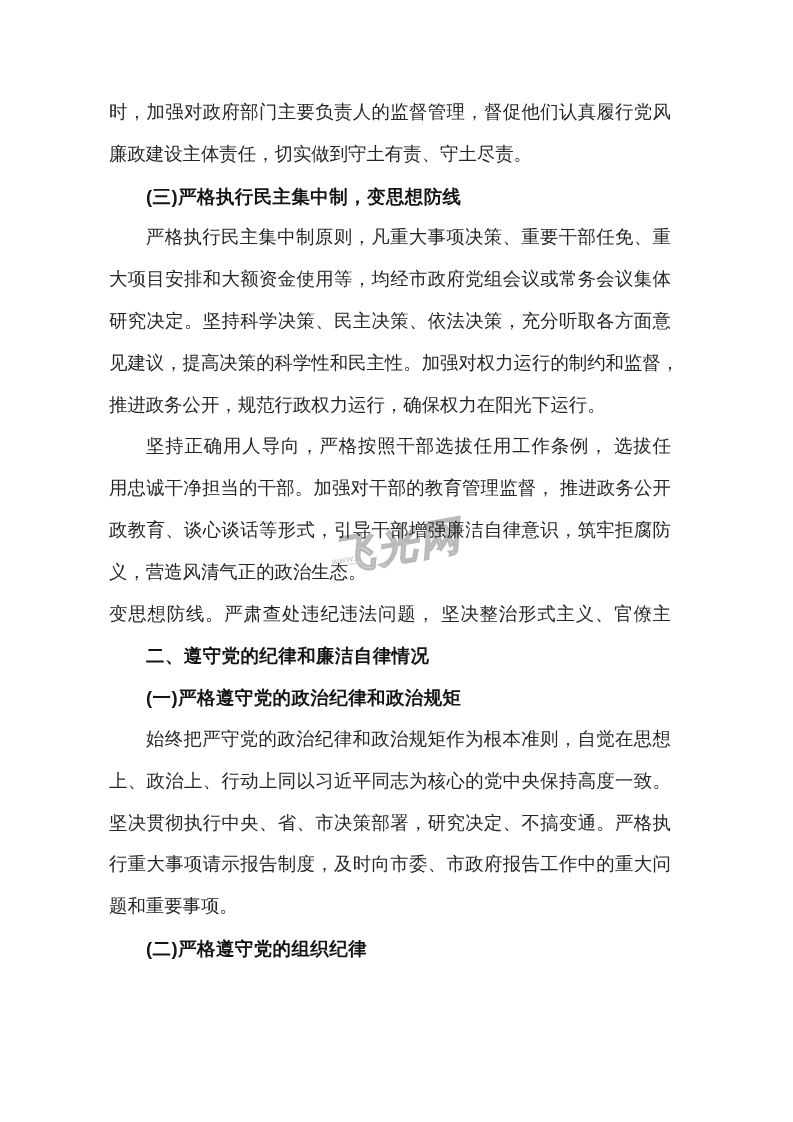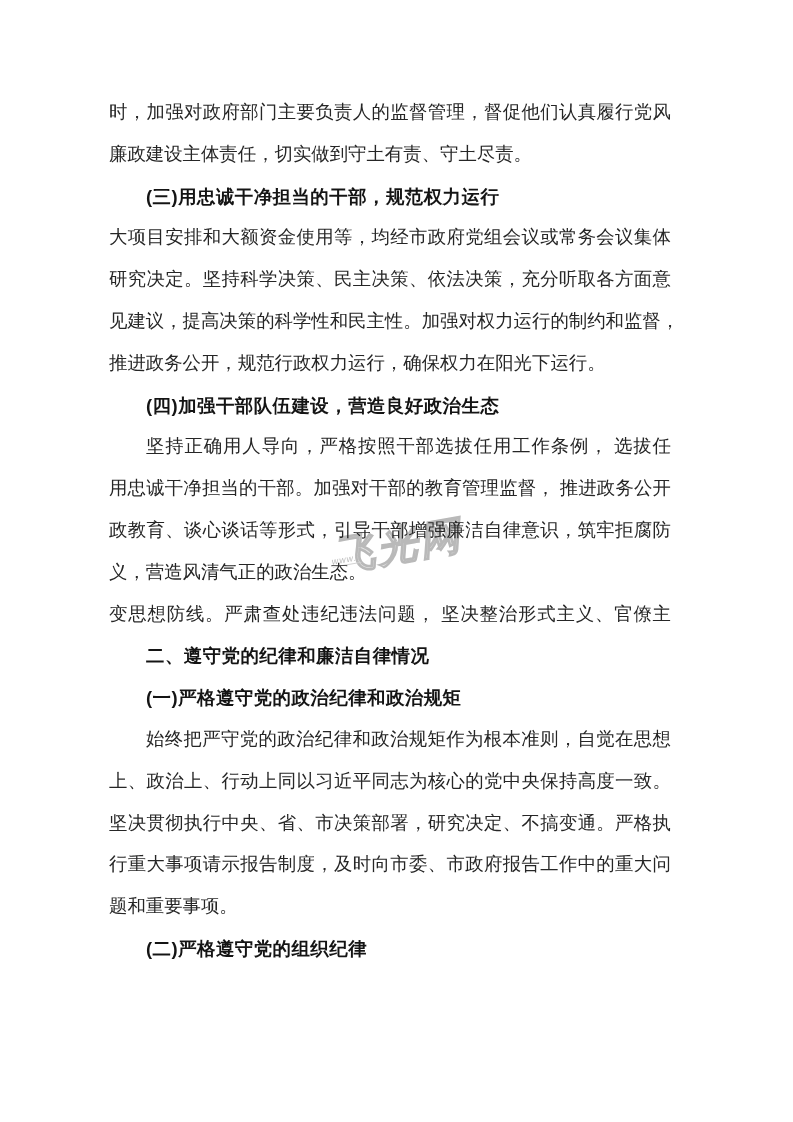--- a/index.html
+++ b/index.html
@@ -69,26 +69,26 @@
 <body>
 
 <div class="page">
   <div class="watermark">
     <span class="wm-text">飞光网</span>
     <span class="wm-url">www.f</span>
   </div>
   <div class="content" id="doc-content">
       <div class="line fill">时，加强对政府部门主要负责人的监督管理，督促他们认真履行党风</div>
       <div class="line">廉政建设主体责任，切实做到守土有责、守土尽责。</div>
-      <div class="line heading indent">(三)用忠诚干净担当的干部，规范权力运行</div>
+      <div class="line heading indent">(三)严格执行民主集中制，变思想防线</div>
+      <div class="line indent fill">严格执行民主集中制原则，凡重大事项决策、重要干部任免、重</div>
       <div class="line fill">大项目安排和大额资金使用等，均经市政府党组会议或常务会议集体</div>
       <div class="line fill">研究决定。坚持科学决策、民主决策、依法决策，充分听取各方面意</div>
       <div class="line fill">见建议，提高决策的科学性和民主性。加强对权力运行的制约和监督，</div>
       <div class="line">推进政务公开，规范行政权力运行，确保权力在阳光下运行。</div>
-      <div class="line heading indent">(四)加强干部队伍建设，营造良好政治生态</div>
       <div class="line indent fill">坚持正确用人导向，严格按照干部选拔任用工作条例， 选拔任</div>
       <div class="line fill">用忠诚干净担当的干部。加强对干部的教育管理监督， 推进政务公开</div>
       <div class="line fill">政教育、谈心谈话等形式，引导干部增强廉洁自律意识，筑牢拒腐防</div>
       <div class="line">义，营造风清气正的政治生态。</div>
       <div class="line fill">变思想防线。严肃查处违纪违法问题， 坚决整治形式主义、官僚主</div>
       <div class="line heading indent">二、遵守党的纪律和廉洁自律情况</div>
       <div class="line heading indent">(一)严格遵守党的政治纪律和政治规矩</div>
       <div class="line indent fill">始终把严守党的政治纪律和政治规矩作为根本准则，自觉在思想</div>
       <div class="line fill">上、政治上、行动上同以习近平同志为核心的党中央保持高度一致。</div>
       <div class="line fill">坚决贯彻执行中央、省、市决策部署，研究决定、不搞变通。严格执</div>

